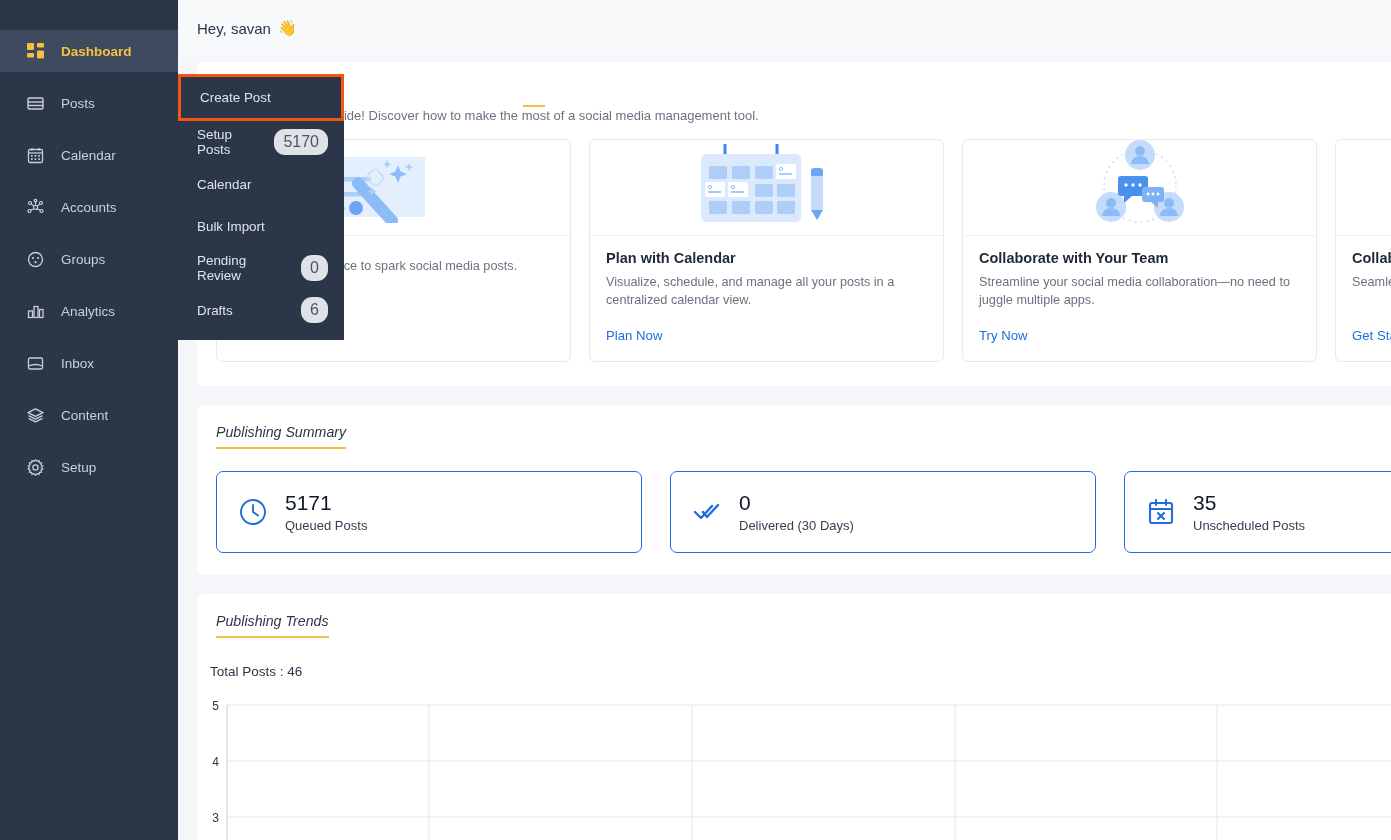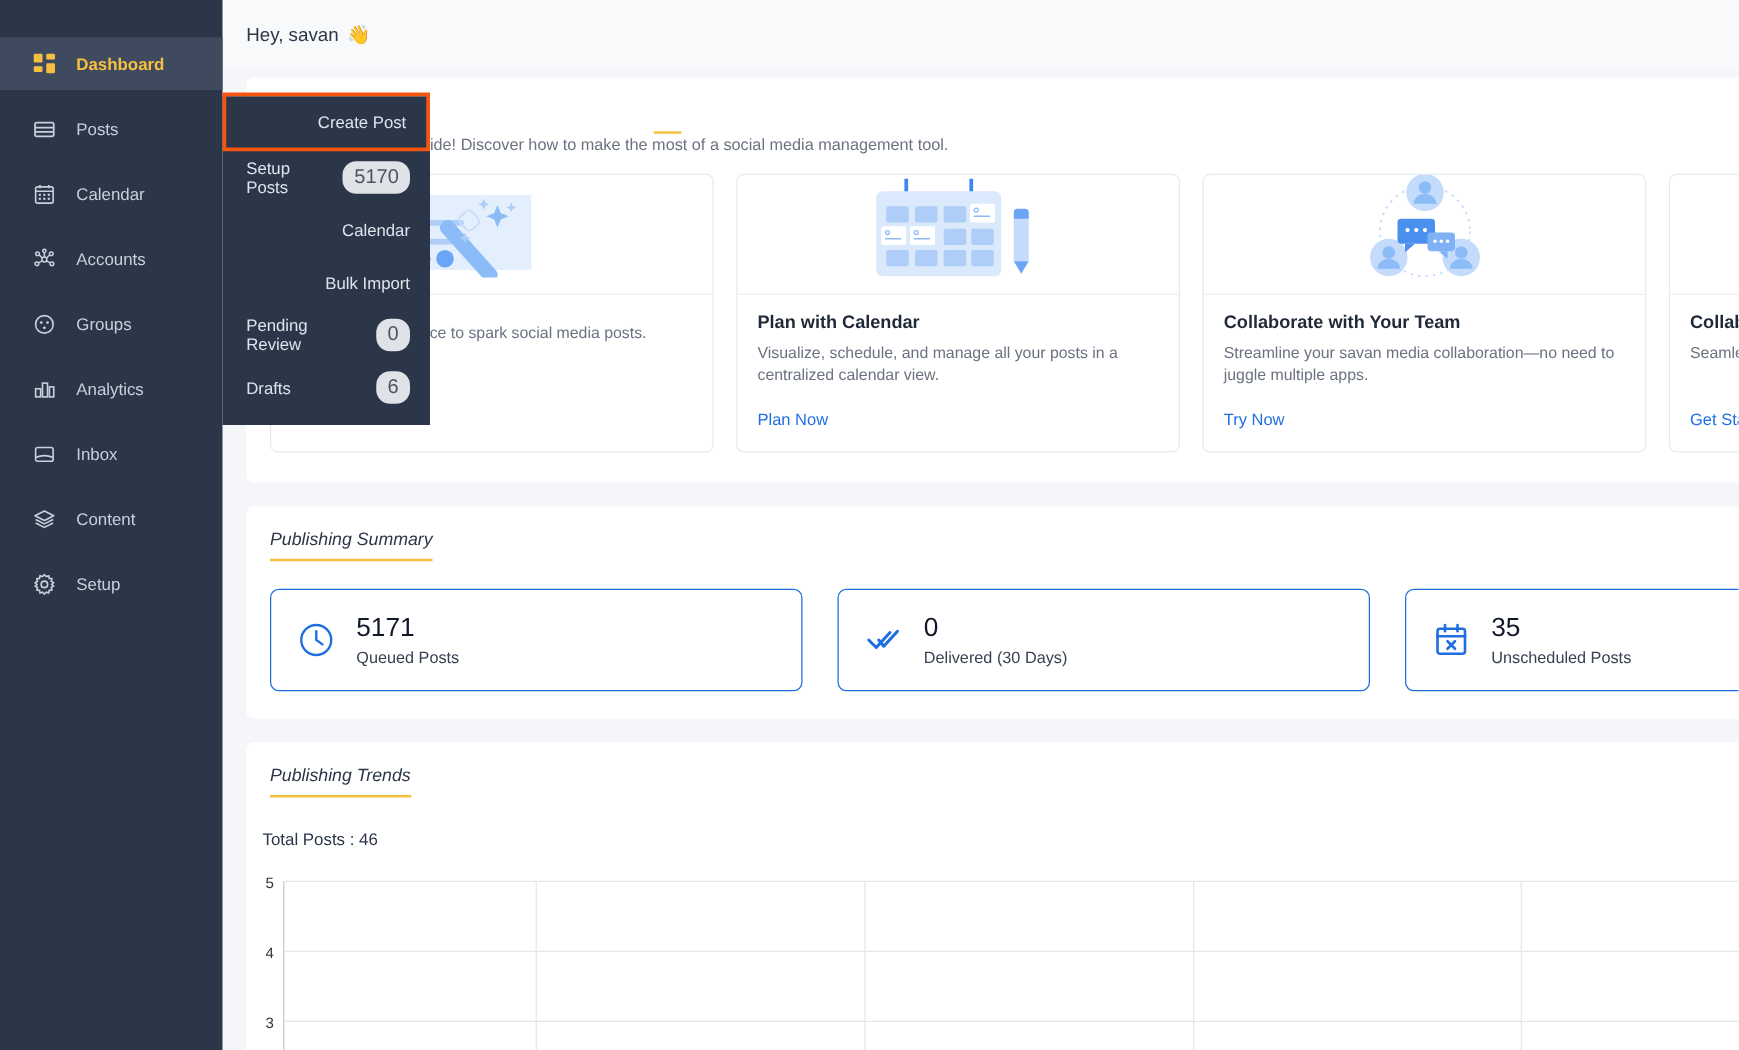--- a/index.html
+++ b/index.html
@@ -169,21 +169,20 @@
     padding-bottom: 9px;
   }
   .dd-item {
     display: flex; align-items: center;
     height: 42px;
     padding: 0 16px 0 19px;
     color: #dfe4ec;
     font-size: 13.4px;
     cursor: pointer;
     gap: 9px;
-    justify-content: flex-end;
   }
   .dd-item.highlight {
     border: 3px solid #f4550f;
     height: 47px;
     margin-top: -3px;
     font-weight: normal;
   }
   .dd-badge {
     background: #dfe2e7;
     color: #4b5563;
@@ -417,21 +416,21 @@
                 <rect x="57" y="47" width="22" height="15" rx="3" fill="#7fb2f4"></rect>
                 <path d="M73 62 l0 6 l-7 -6 Z" fill="#7fb2f4"></path>
                 <circle cx="63" cy="54" r="1.4" fill="#fff"></circle>
                   <circle cx="68" cy="54" r="1.4" fill="#fff"></circle>
                   <circle cx="73" cy="54" r="1.4" fill="#fff"></circle>
               </svg>
             </span>
           </div>
           <div class="card-body">
             <div class="card-title">Collaborate with Your Team</div>
-            <div class="card-desc">Streamline your savan media collaboration—no need to juggle multiple apps.</div>
+            <div class="card-desc">Streamline your social media collaboration—no need to juggle multiple apps.</div>
             <div class="card-link">Try Now</div>
           </div>
         </div>
 
         <div class="card">
           <div class="card-illus">
             
           </div>
           <div class="card-body">
             <div class="card-title">Collabor</div>

